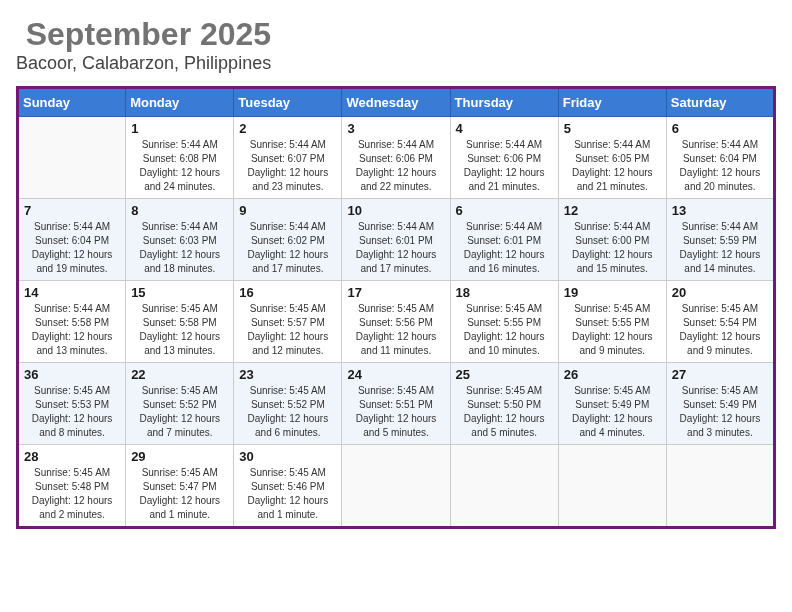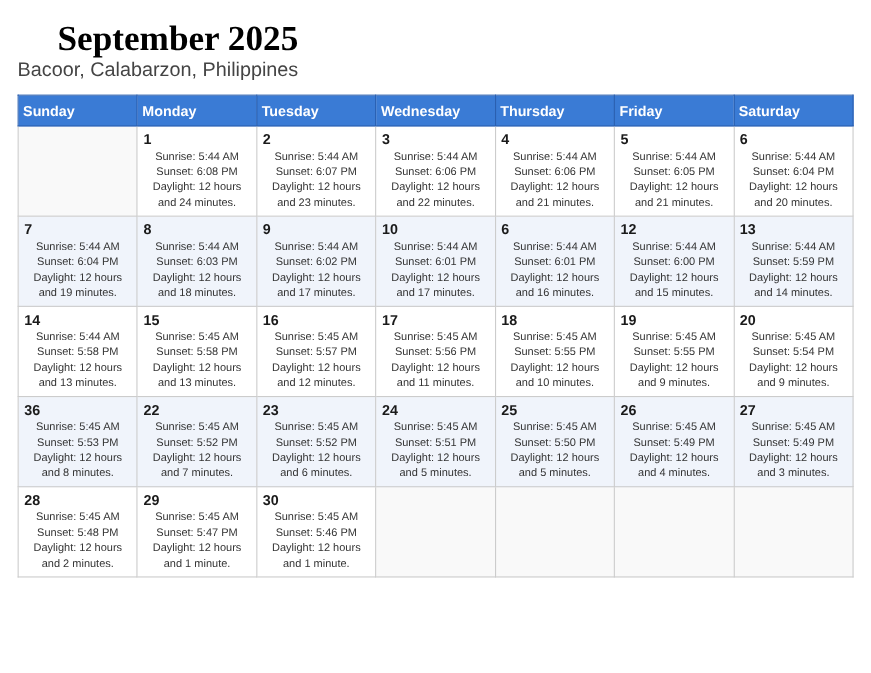--- a/index.html
+++ b/index.html
@@ -33,31 +33,30 @@
       height: 24px;
       margin-left: 2px;
       margin-top: -8px;
     }
     .title-block {
       text-align: right;
     }
     .month-title {
       font-size: 32px;
       font-weight: bold;
-      color: #000000;
-      font-family: Liberation Serif, serif;
+      color: #737373;
     }
     .location {
       font-size: 18px;
       color: #444;
     }
     .calendar {
       width: 100%;
       border-collapse: collapse;
-      border: 1px solid #701a75;
+      border: 3px solid #701a75;
       padding-left: 24px;
     }
     .calendar th {
       background-color: #3a7bd5;
       color: #fff;
       font-size: 13px;
       font-weight: bold;
       padding: 6px 4px;
       text-align: left;
       border: 1px solid #2a5fb0;

